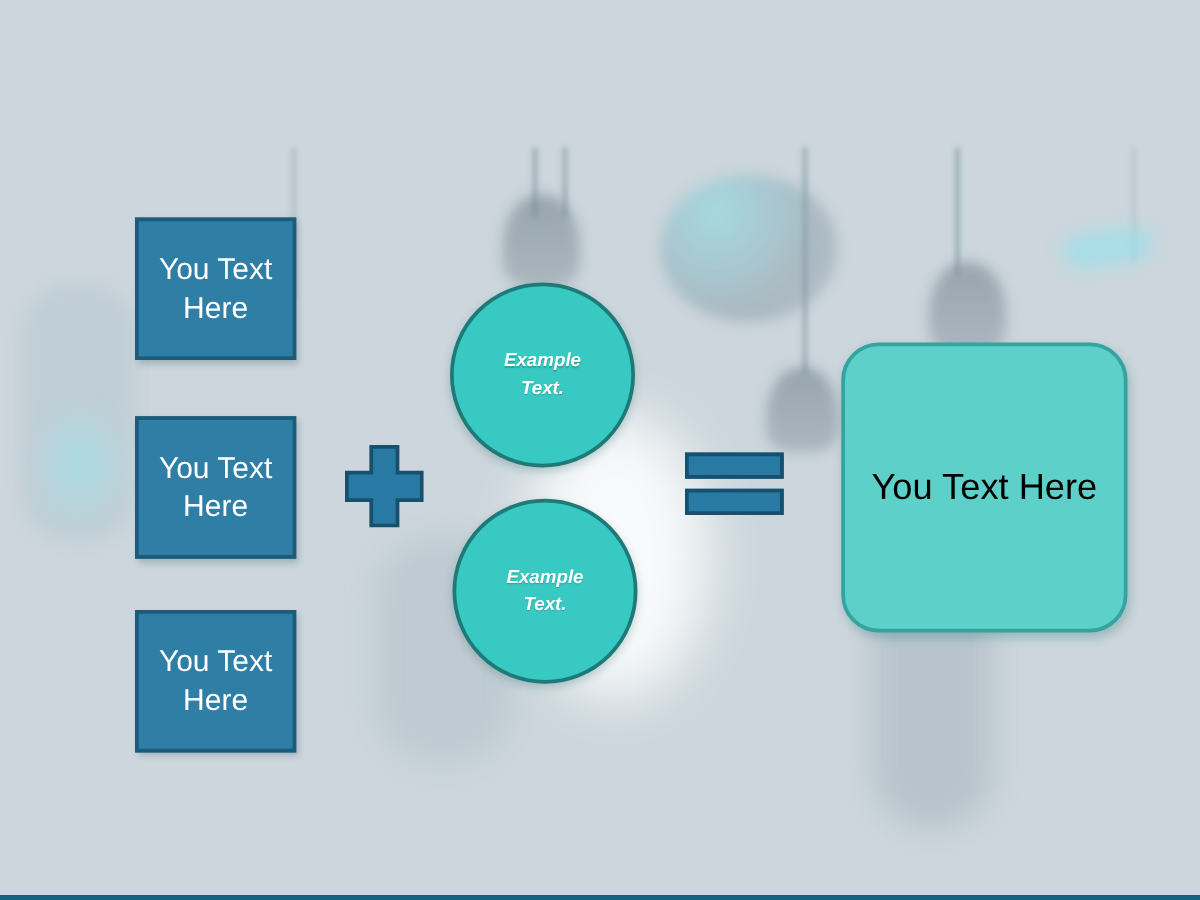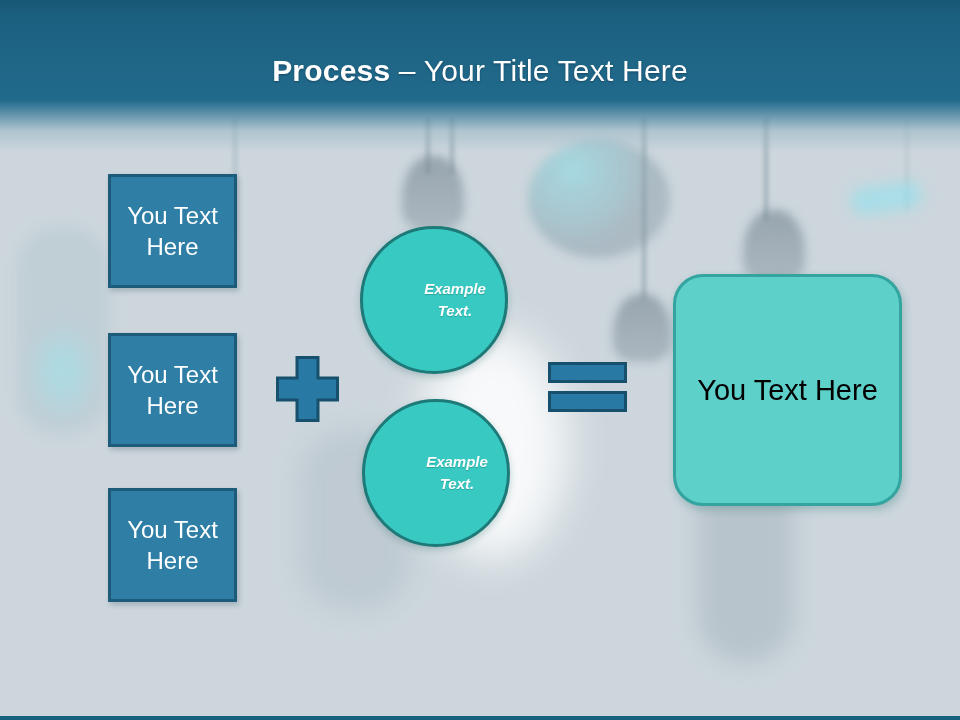--- a/index.html
+++ b/index.html
@@ -65,21 +65,21 @@
     border:3px solid var(--box_border);display:flex;align-items:center;justify-content:center;
     text-align:center;color:#fff;font-size:24px;line-height:1.3;
     box-shadow:2px 3px 5px rgba(20,50,70,0.22);}
   .pbox .lbl{padding:0 6px;}
   .pbox1{top:174px;} .pbox2{top:333px;} .pbox3{top:488px;}
   .plus{left:276px;top:356px;width:63px;height:66px;}
   .equals{left:548px;top:362px;display:flex;flex-direction:column;gap:8px;}
   .equals .bar{width:79px;height:21px;background:var(--operator_fill);
     border:3px solid var(--operator_border);box-sizing:border-box;}
   .circle{width:148px;height:148px;border-radius:50%;background:var(--circle_fill);
-    border:3px solid var(--circle_border);display:flex;align-items:center;justify-content:flex-end;
+    border:3px solid var(--circle_border);display:flex;align-items:center;justify-content:center;
     box-shadow:0 3px 7px rgba(20,90,90,0.25);}
   .circle1{left:360px;top:226px;} .circle2{left:362px;top:399px;}
   .circle .lbl{width:100px;text-align:center;color:#fff;font-weight:700;font-style:italic;
     font-size:15px;line-height:1.5;text-shadow:0 1px 1px rgba(0,70,70,0.3);}
   .result{left:673px;top:274px;width:229px;height:232px;border-radius:30px;
     background:var(--result_fill);border:3px solid var(--result_border);
     display:flex;align-items:center;justify-content:center;text-align:center;
     color:var(--result_text);font-size:29px;box-shadow:2px 4px 8px rgba(30,110,110,0.28);}
   .bottom-bar{position:absolute;left:0;right:0;bottom:0;height:4px;background:var(--bottom_bar);z-index:3;}
 </style>
@@ -99,23 +99,20 @@
     <div class="socket s1"></div>
     <div class="socket s2"></div>
     <div class="socket s3"></div>
     <div class="cyan-streak"></div>
     <div class="filament"></div>
     <div class="glass-br"></div>
     <div class="glass-c"></div>
     <div class="center-glow"></div>
   </div>
 
-  <div class="header">
-    <h1 class="title"><span class="bold">Process</span><span> – Your Title Text Here</span></h1>
-  </div>
 
   <div class="shape pbox pbox1">
     <span class="lbl">You Text Here</span>
   </div>
   <div class="shape pbox pbox2">
     <span class="lbl">You Text Here</span>
   </div>
   <div class="shape pbox pbox3">
     <span class="lbl">You Text Here</span>
   </div>

